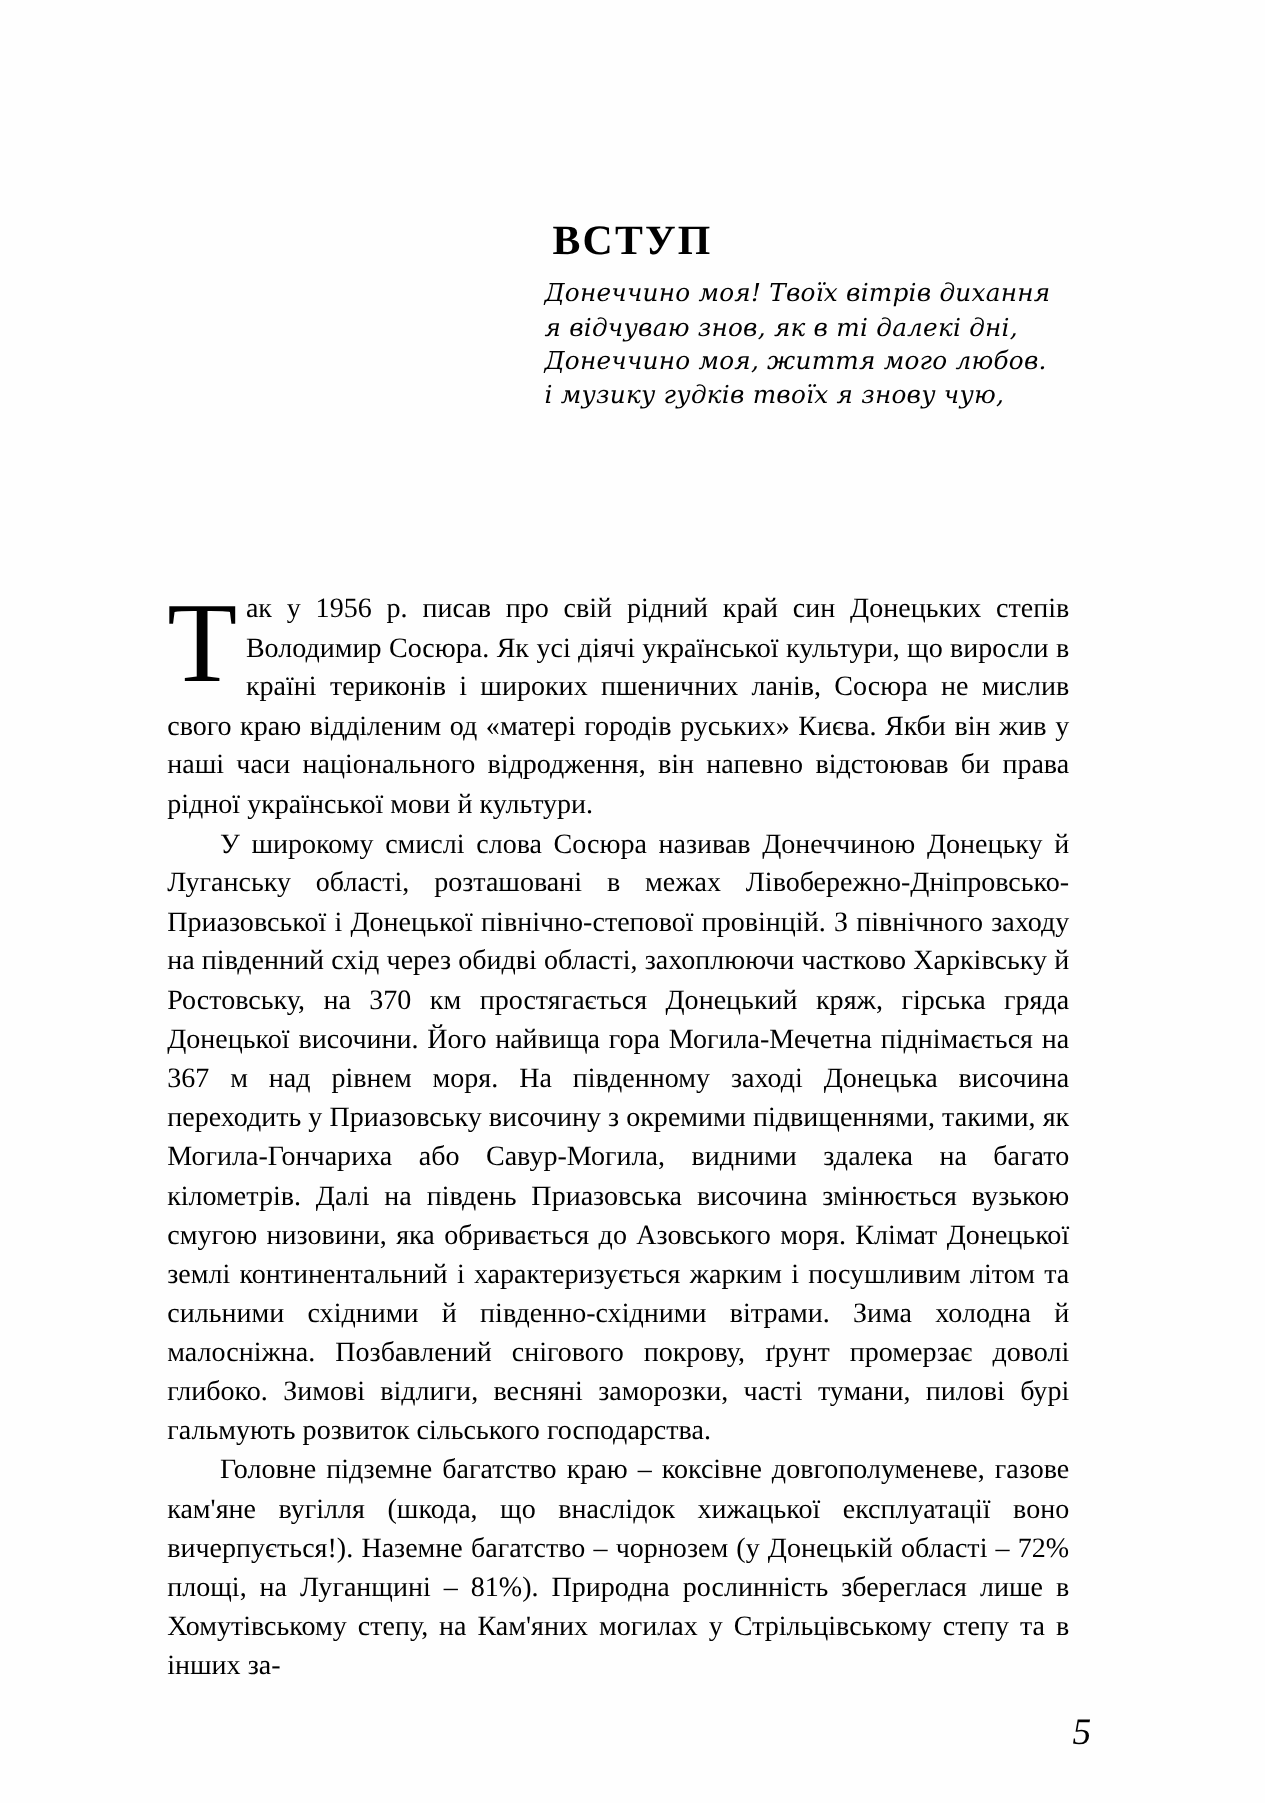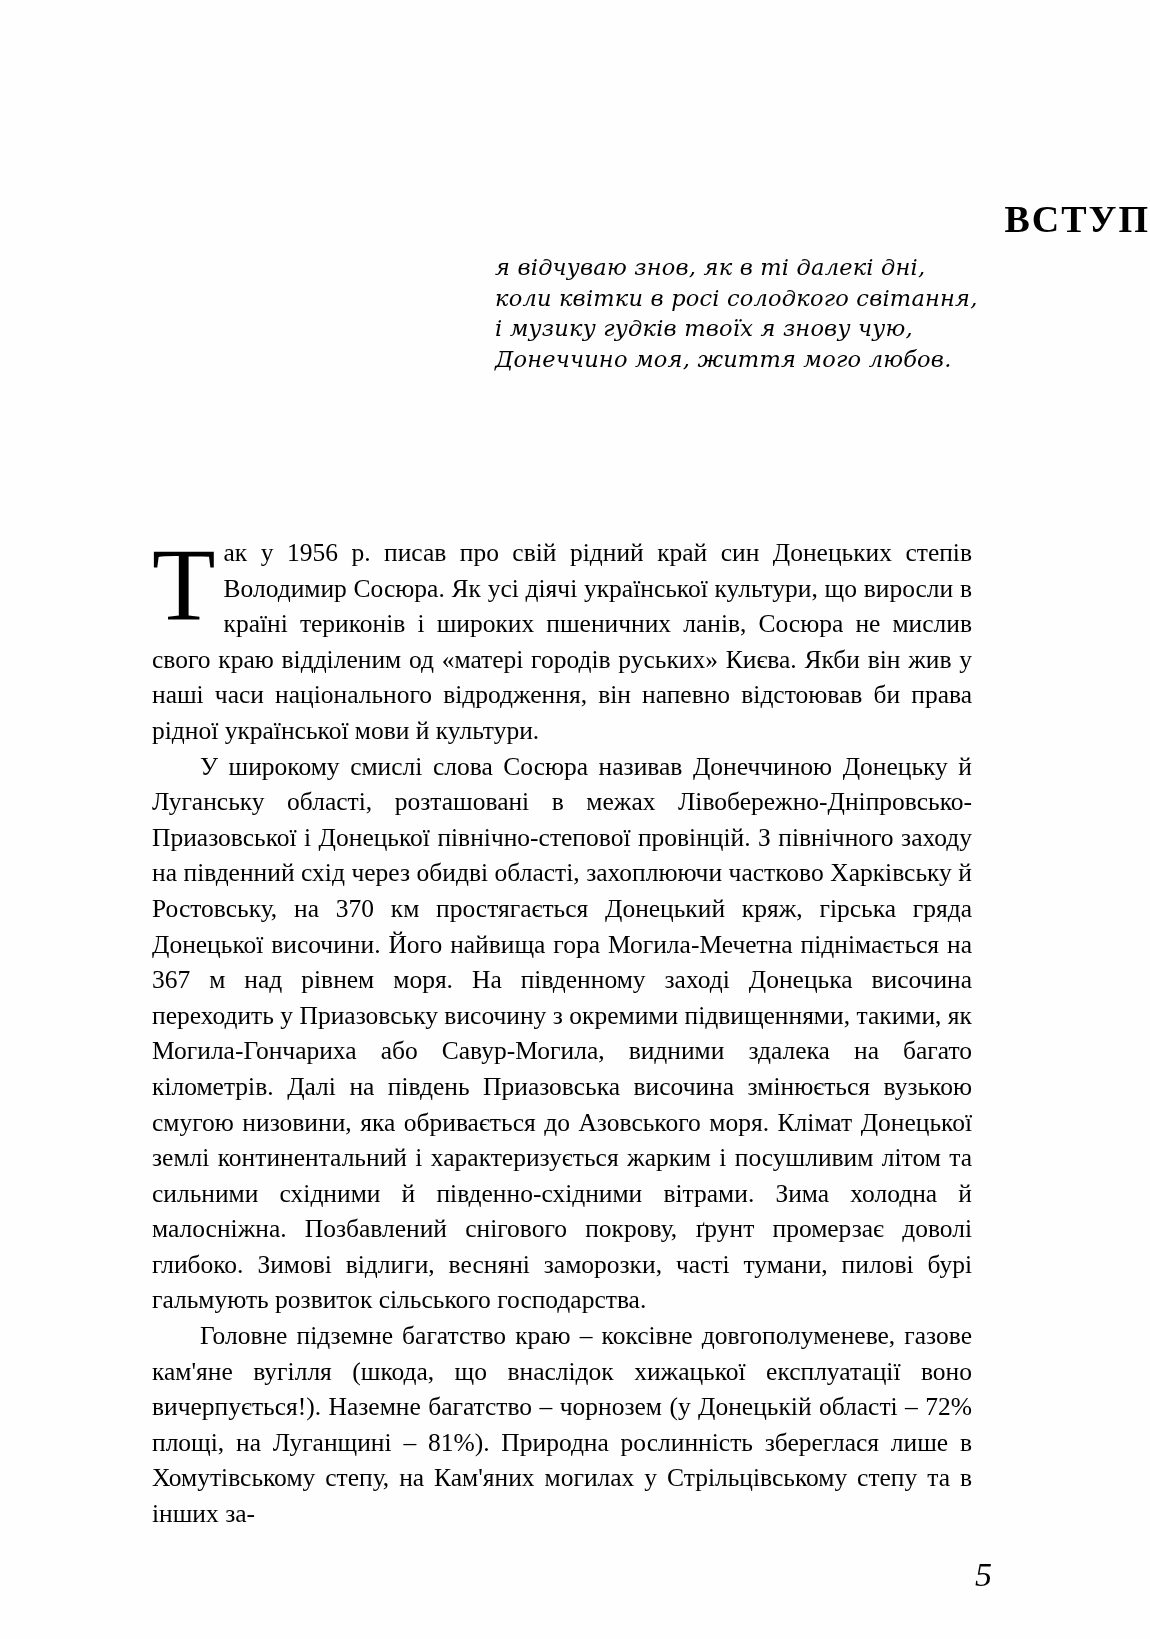--- a/index.html
+++ b/index.html
@@ -21,21 +21,21 @@
     inset: 0;
     background: #fefefe;
   }
 
   
   .chapter-title {
     position: absolute;
     top: 172px;
     left: 0;
     width: 1150px;
-    text-align: right;
+    text-align: center;
     font-size: 38px;
     font-weight: bold;
     letter-spacing: 2px;
     font-family: "Liberation Serif", "DejaVu Serif", serif;
   }
 
   
   .epigraph {
     position: absolute;
     top: 252px;
@@ -94,24 +94,24 @@
   }
 </style>
 </head>
 <body>
 
 <div class="page">
 
   <h1 class="chapter-title">ВСТУП</h1>
 
   <div class="epigraph">
+    <span class="vline">Донеччино моя! Твоїх вітрів дихання</span>
     <span class="vline">я відчуваю знов, як в ті далекі дні,</span>
-    <span class="vline">коли квітки в росі солодкого світання,</span>
+    <span class="vline">Донеччино моя, життя мого любов.</span>
     <span class="vline">і музику гудків твоїх я знову чую,</span>
-    <span class="vline">Донеччино моя, життя мого любов.</span>
   </div>
 
   <div class="body-text">
     <p class="para lead"><span class="dropcap">Т</span><span>ак у 1956 р. писав про свій рідний край син Донецьких степів Володимир Сосюра. Як усі діячі української культури, що виросли в країні териконів і широких пшеничних ланів, Сосюра не мислив свого краю відділеним од «матері городів руських» Києва. Якби він жив у наші часи національного відродження, він напевно відстоював би права рідної української мови й культури.</span></p>
 
     <p class="para">У широкому смислі слова Сосюра називав Донеччиною Донецьку й Луганську області, розташовані в межах Лівобережно-Дніпровсько-Приазовської і Донецької північно-степової провінцій. З північного заходу на південний схід через обидві області, захоплюючи частково Харківську й Ростовську, на 370 км простягається Донецький кряж, гірська гряда Донецької височини. Його найвища гора Могила-Мечетна піднімається на 367 м над рівнем моря. На південному заході Донецька височина переходить у Приазовську височину з окремими підвищеннями, такими, як Могила-Гончариха або Савур-Могила, видними здалека на багато кілометрів. Далі на південь Приазовська височина змінюється вузькою смугою низовини, яка обривається до Азовського моря. Клімат Донецької землі континентальний і характеризується жарким і посушливим літом та сильними східними й південно-східними вітрами. Зима холодна й малосніжна. Позбавлений снігового покрову, ґрунт промерзає доволі глибоко. Зимові відлиги, весняні заморозки, часті тумани, пилові бурі гальмують розвиток сільського господарства.</p>
 
     <p class="para">Головне підземне багатство краю – коксівне довгополуменеве, газове кам'яне вугілля (шкода, що внаслідок хижацької експлуатації воно вичерпується!). Наземне багатство – чорнозем (у Донецькій області – 72% площі, на Луганщині – 81%). Природна рослинність збереглася лише в Хомутівському степу, на Кам'яних могилах у Стрільцівському степу та в інших за-</p>
   </div>
 

